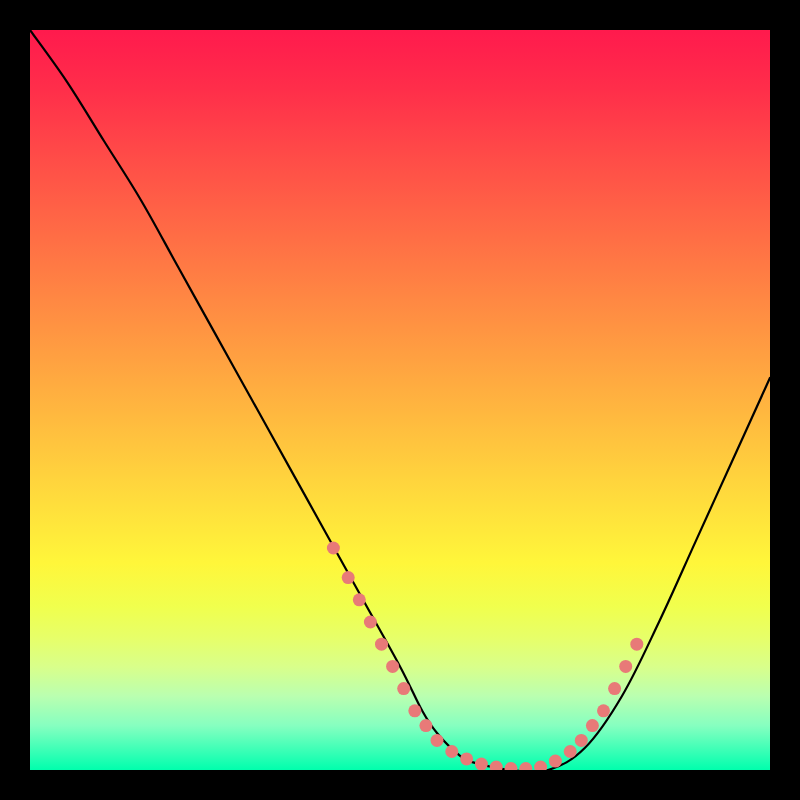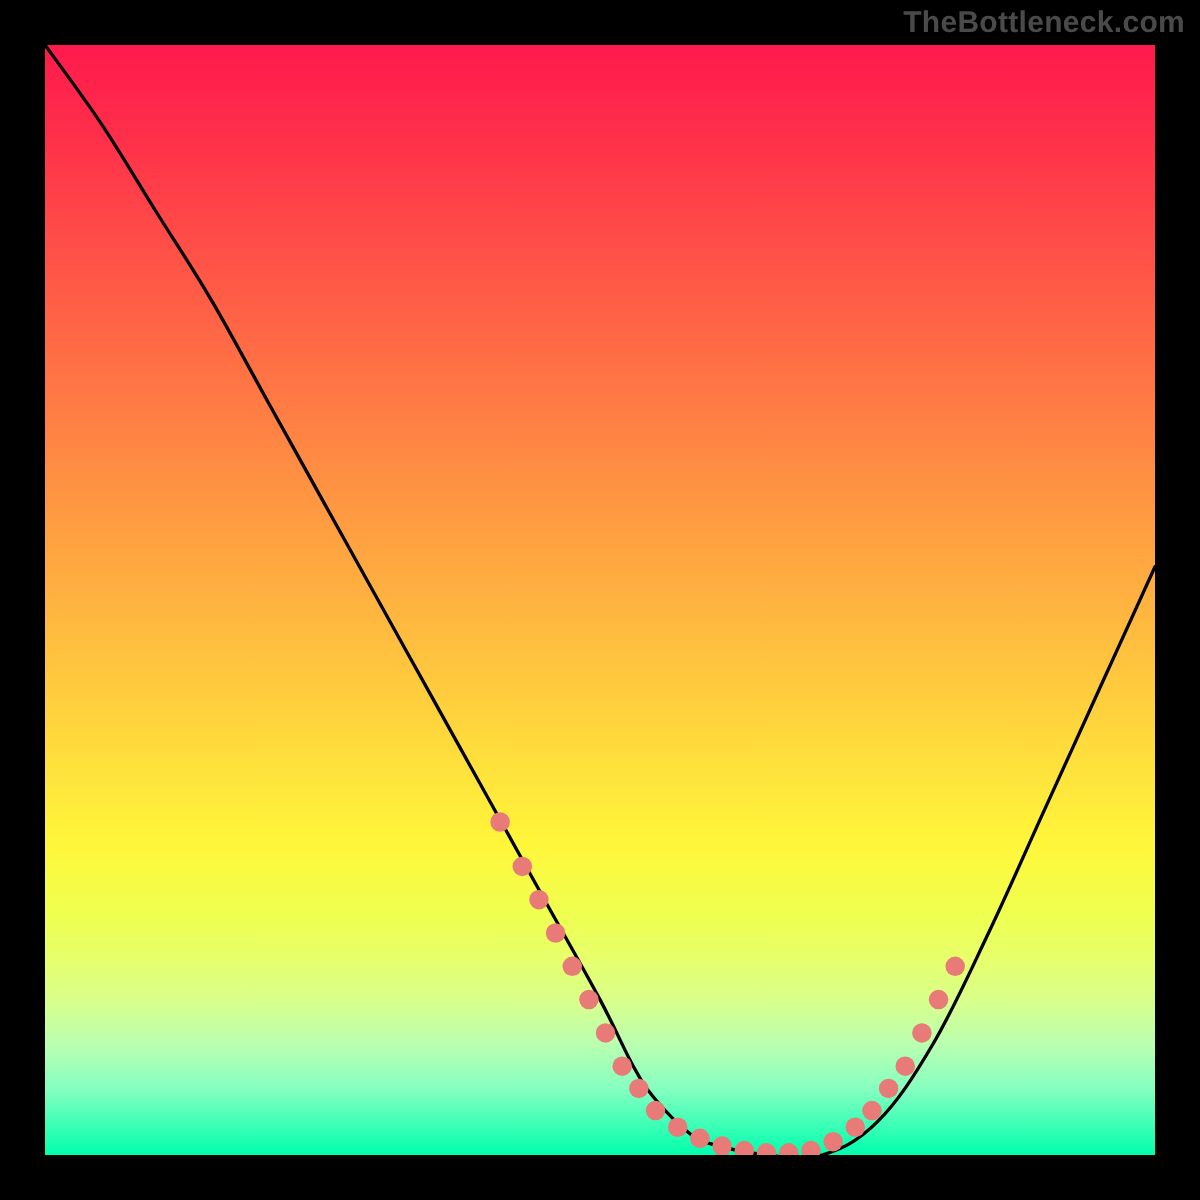--- a/index.html
+++ b/index.html
@@ -93,14 +93,13 @@
           <circle cx="540.20" cy="721.50" r="6.5" fill="#e87a78"></circle>
           <circle cx="551.30" cy="710.40" r="6.5" fill="#e87a78"></circle>
           <circle cx="562.40" cy="695.60" r="6.5" fill="#e87a78"></circle>
           <circle cx="573.50" cy="680.80" r="6.5" fill="#e87a78"></circle>
           <circle cx="584.60" cy="658.60" r="6.5" fill="#e87a78"></circle>
           <circle cx="595.70" cy="636.40" r="6.5" fill="#e87a78"></circle>
           <circle cx="606.80" cy="614.20" r="6.5" fill="#e87a78"></circle>
         </g>
     </svg>
   </div>
-  <div class="watermark">TheBottleneck.com</div>
 </div>
 
 </body></html>

